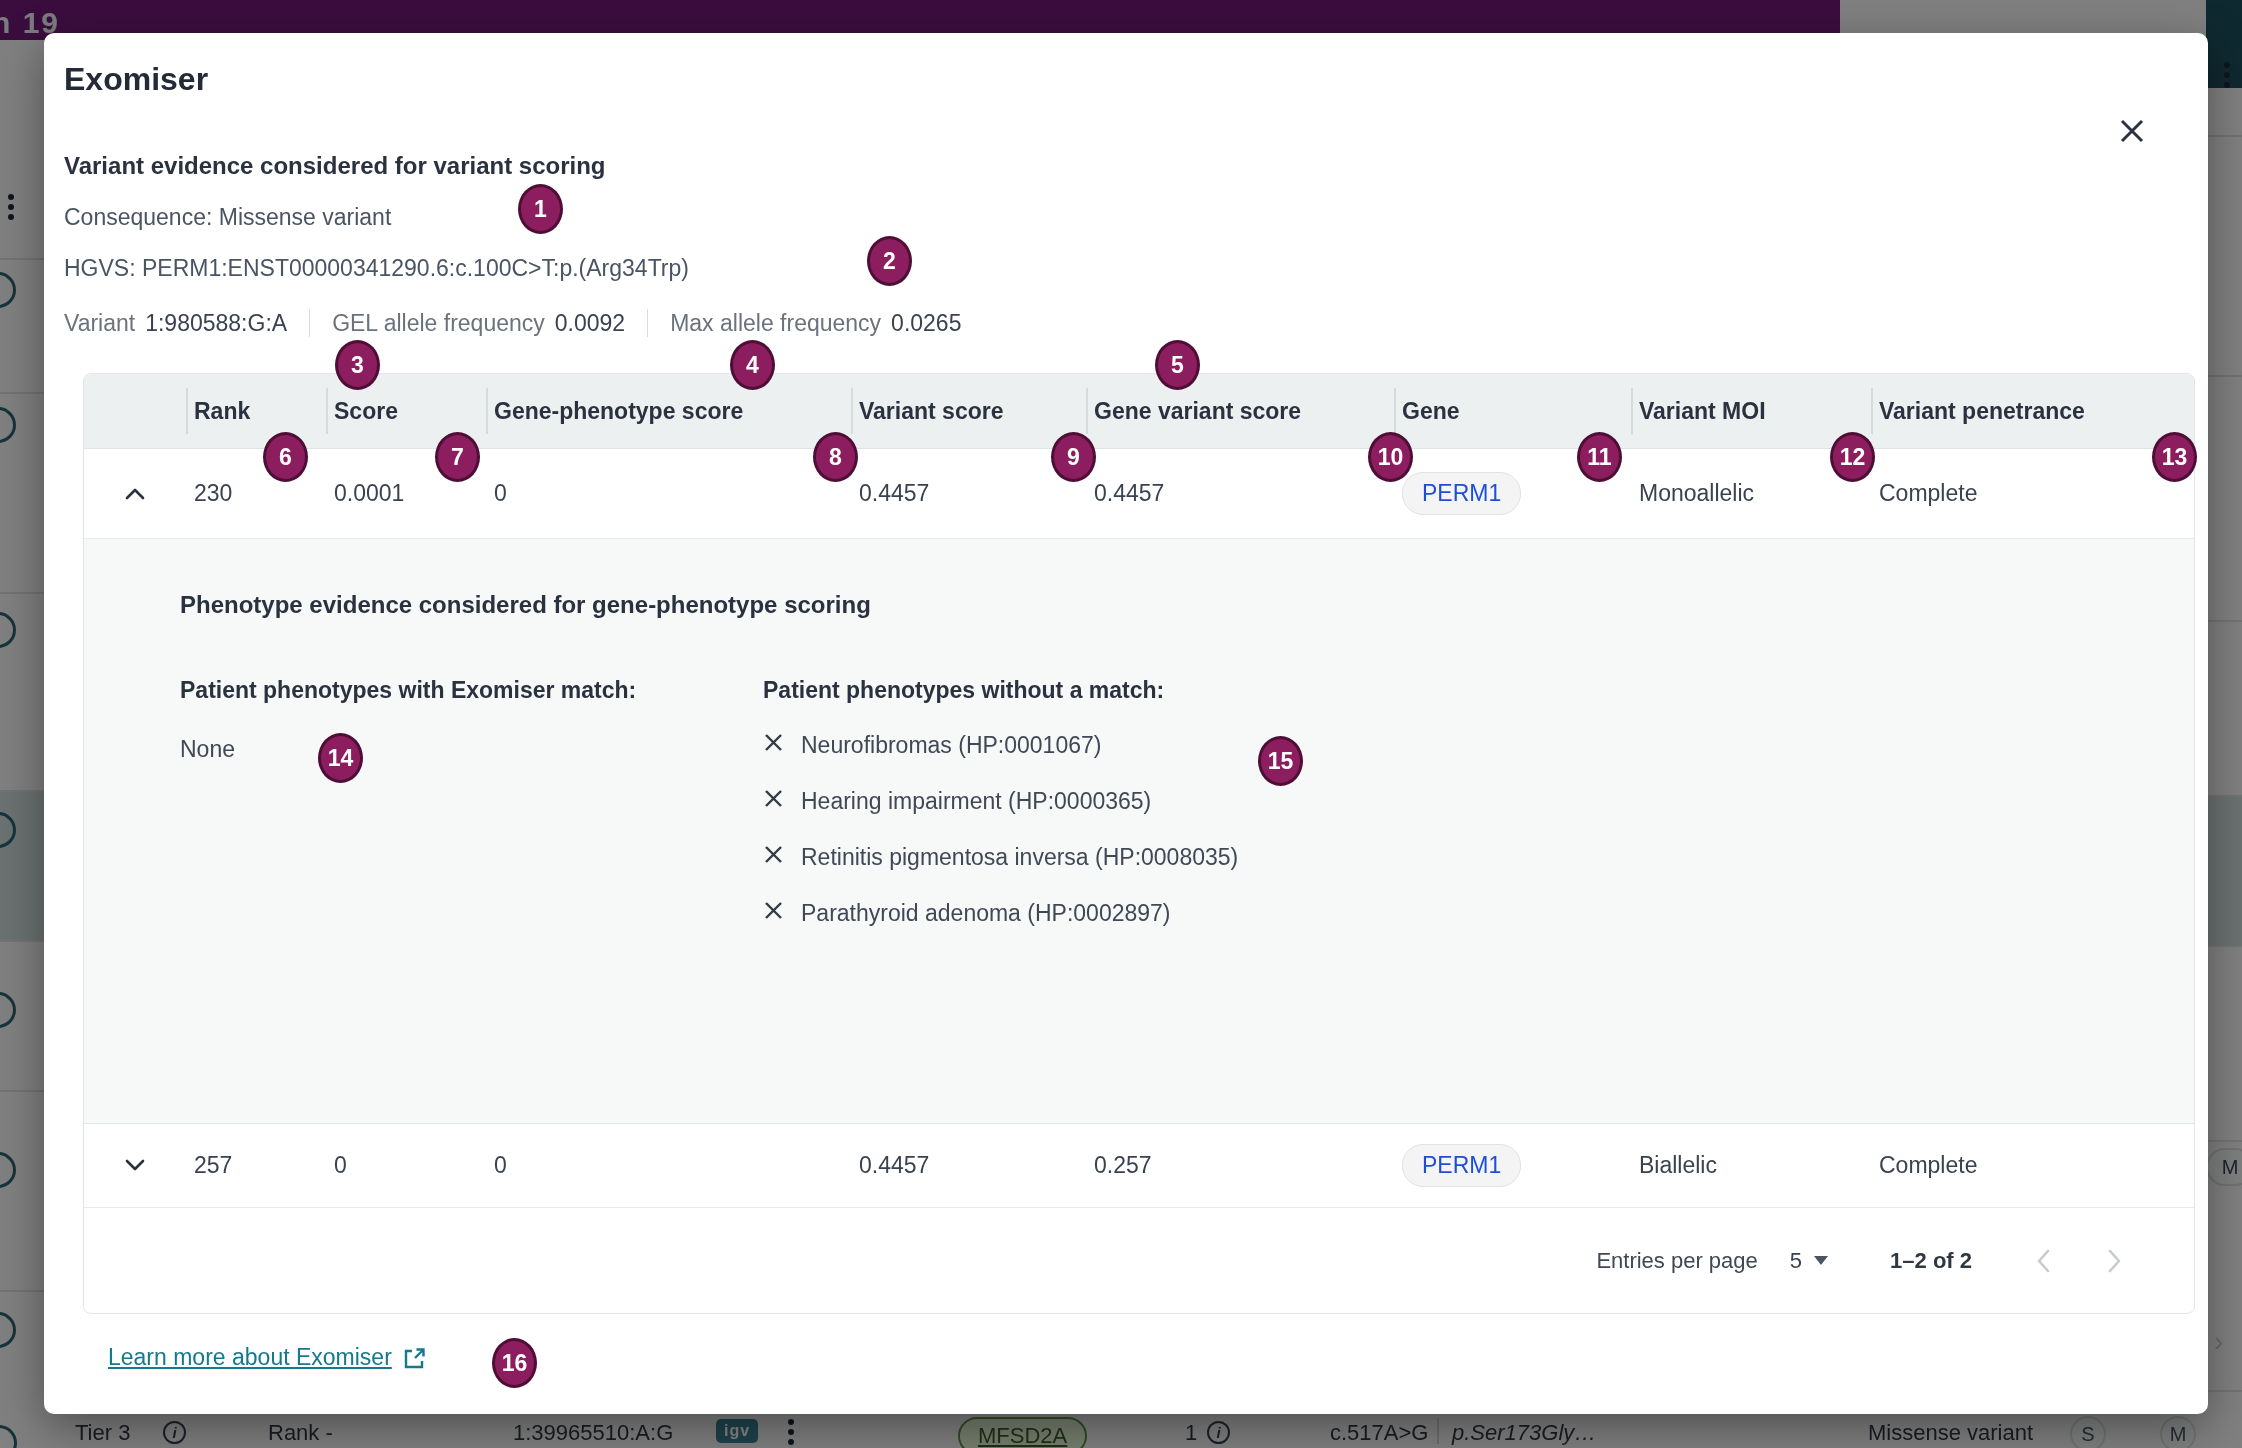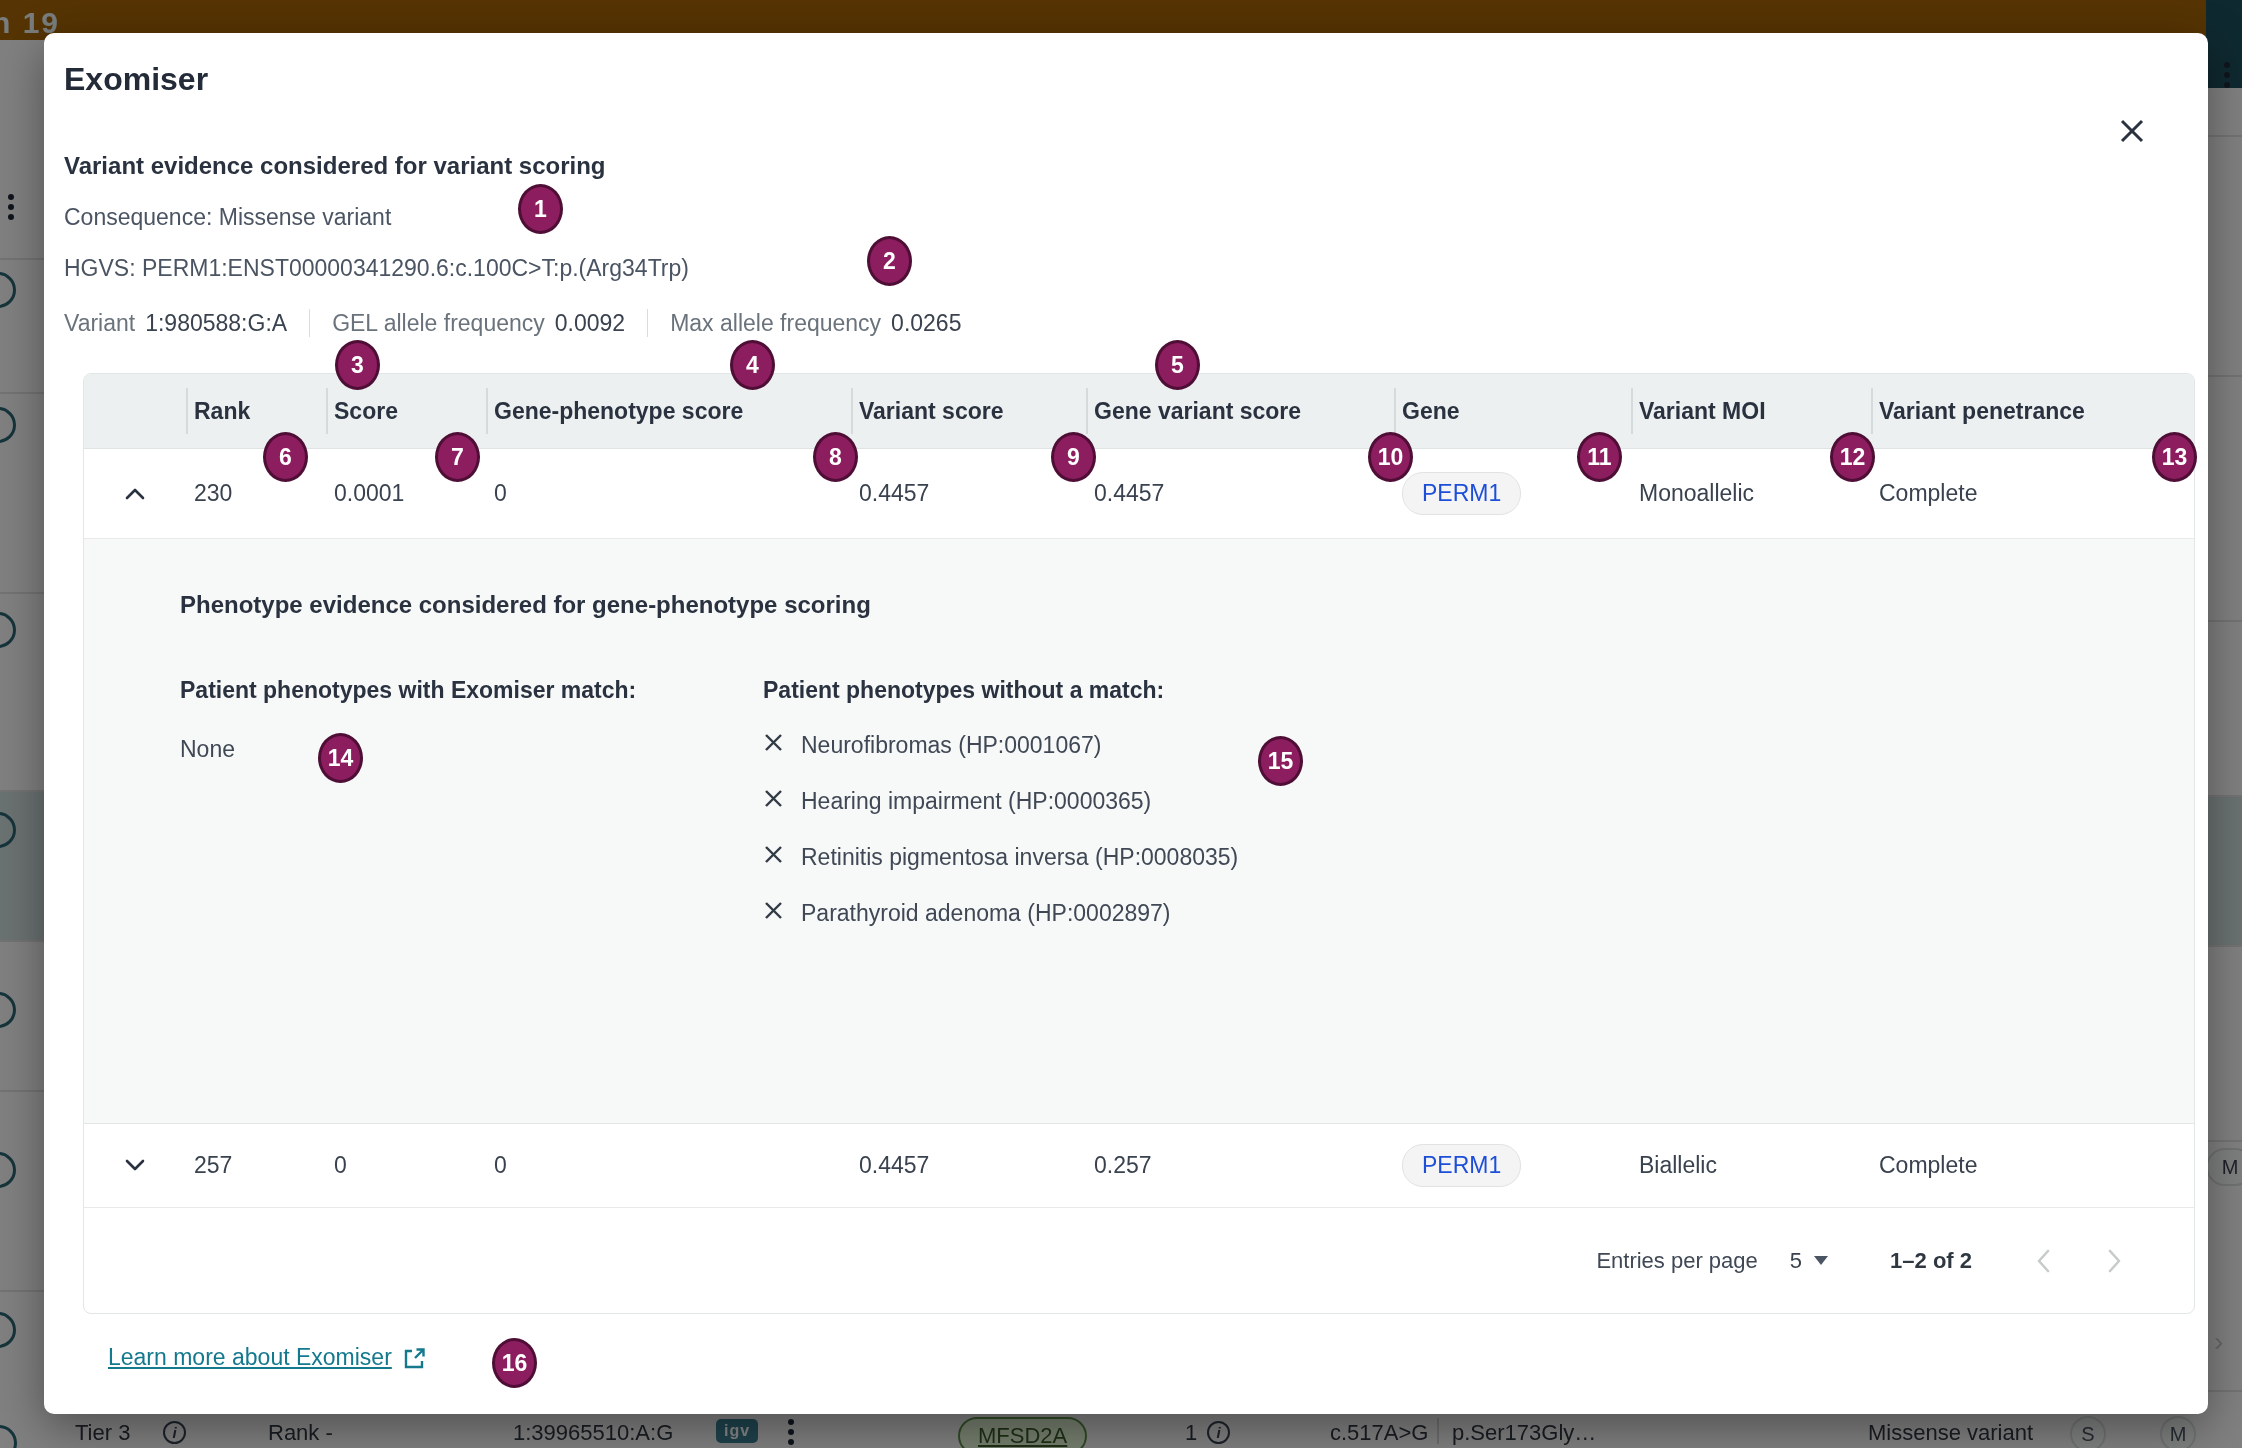--- a/index.html
+++ b/index.html
@@ -3,21 +3,21 @@
 <meta charset="utf-8">
 <style>
   * { margin:0; padding:0; box-sizing:border-box; }
   html,body { width:2242px; height:1448px; }
   body {
     position:relative; overflow:hidden;
     font-family:"Liberation Sans", sans-serif;
     background:#F1F1F1; color:#39424E;
   }
   
-  .top-bar { position:absolute; left:0; top:0; width:2242px; height:40px; background:#a16207; }
+  .top-bar { position:absolute; left:0; top:0; width:1840px; height:40px; background:#701a75; }
   .top-bar-right { position:absolute; right:0; top:0; width:36px; height:88px; background:#1D4E5A; }
   .top-bar-fragment { position:absolute; left:-8px; top:6px; color:#E3EBEC; font-size:30px; font-weight:bold; letter-spacing:2px; }
   .bg-hline { position:absolute; height:2px; background:#D8D8D8; }
   .bg-ring { position:absolute; width:36px; height:36px; border:3px solid #2A6270; border-radius:50%; background:transparent; }
   .bg-highlight { position:absolute; background:#C9D6D6; }
   .dots-v { position:absolute; width:6px; }
   .dots-v i { display:block; width:6px; height:6px; border-radius:50%; background:#1F2937; margin-bottom:4px; }
   .m-oval { position:absolute; width:48px; height:38px; border:2px solid #D2D5D5; background:#EDEFEF; border-radius:19px;
             display:flex; align-items:center; justify-content:center; font-size:20px; color:#39424E; }
   .gray-chev { position:absolute; color:#BFC3C3; font-size:28px; }
@@ -150,21 +150,21 @@
     <span class="dots-v" style="left:788px;top:5px;">
         <i></i>
         <i></i>
         <i></i>
       </span>
     <span class="gene-pill-green" style="left:958px;top:3px;position:absolute;">MFSD2A</span>
     <span class="b-text" style="left:1185px;">1</span>
     <span class="info-circle" style="left:1207px;top:7px;">i</span>
     <span class="b-text" style="left:1330px;">c.517A&gt;G</span>
     <span class="v-divider-sm" style="left:1437px;"></span>
-    <span class="b-text" style="left:1452px;">p.Ser173Gly…</span>
+    <span class="b-text" style="left:1452px;font-style:italic;">p.Ser173Gly…</span>
     <span class="b-text" style="left:1868px;">Missense variant</span>
     <span class="sm-circle" style="left:2070px;top:2px;position:absolute;">S</span>
     <span class="sm-circle" style="left:2160px;top:2px;position:absolute;">M</span>
   </div>
 </div>
 
 <div class="overlay"></div>
 
 <div class="modal">
   <button class="modal-close">

